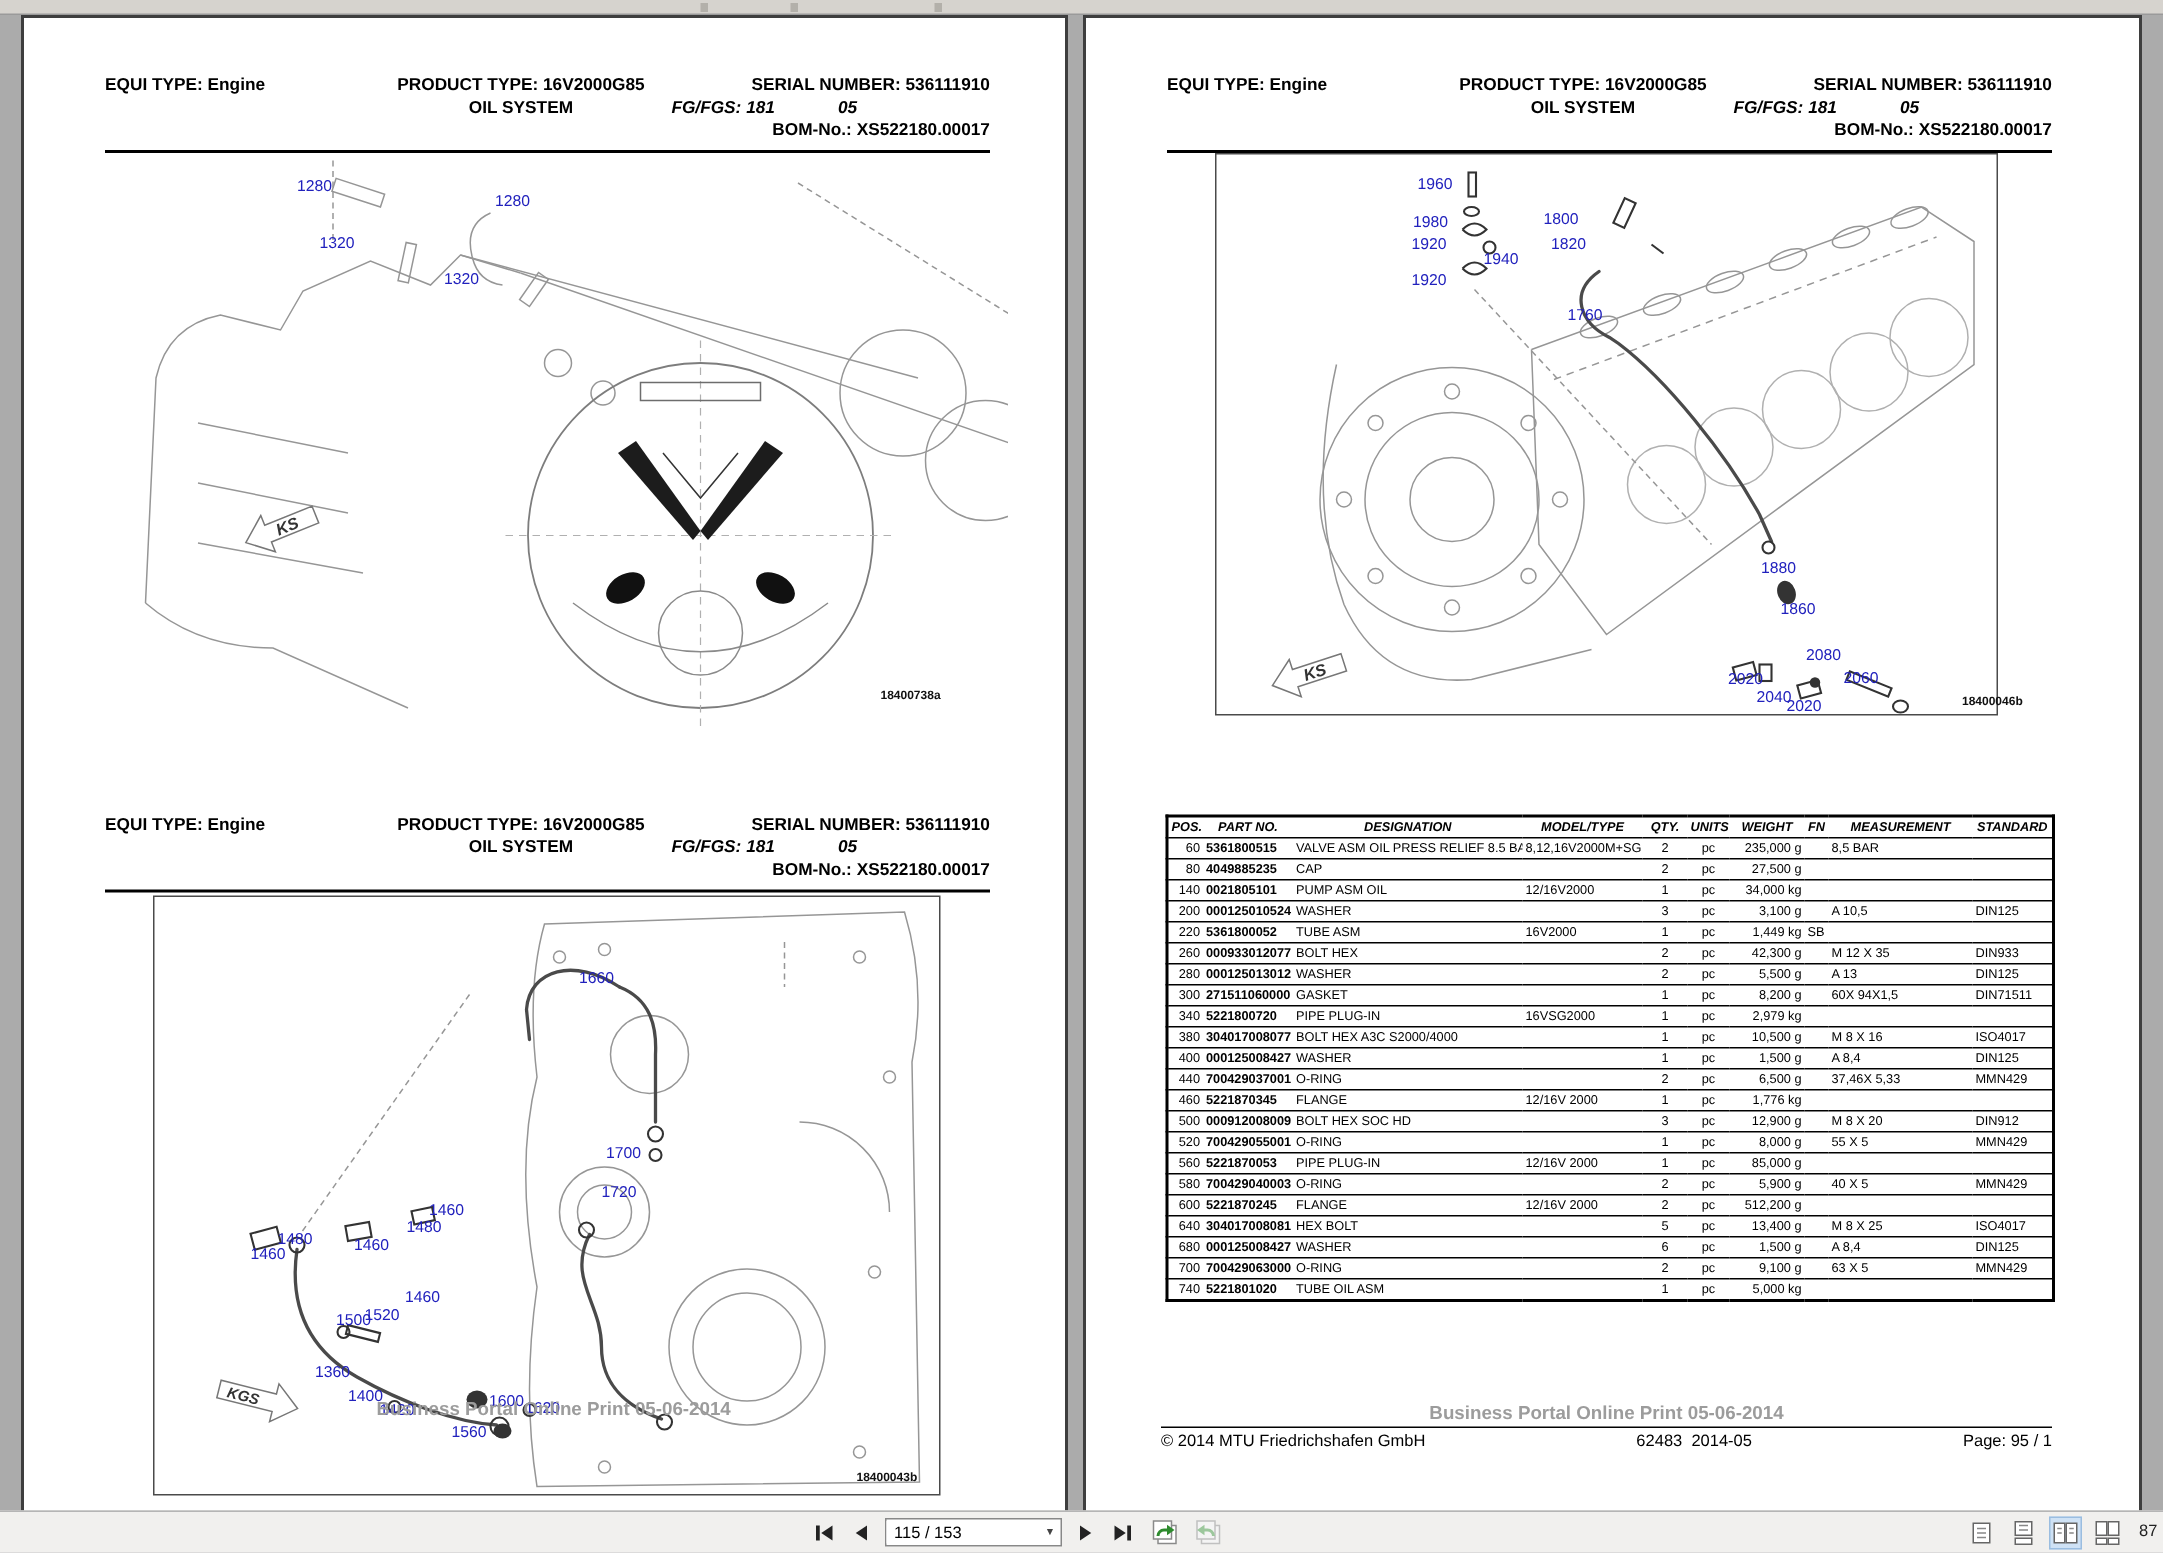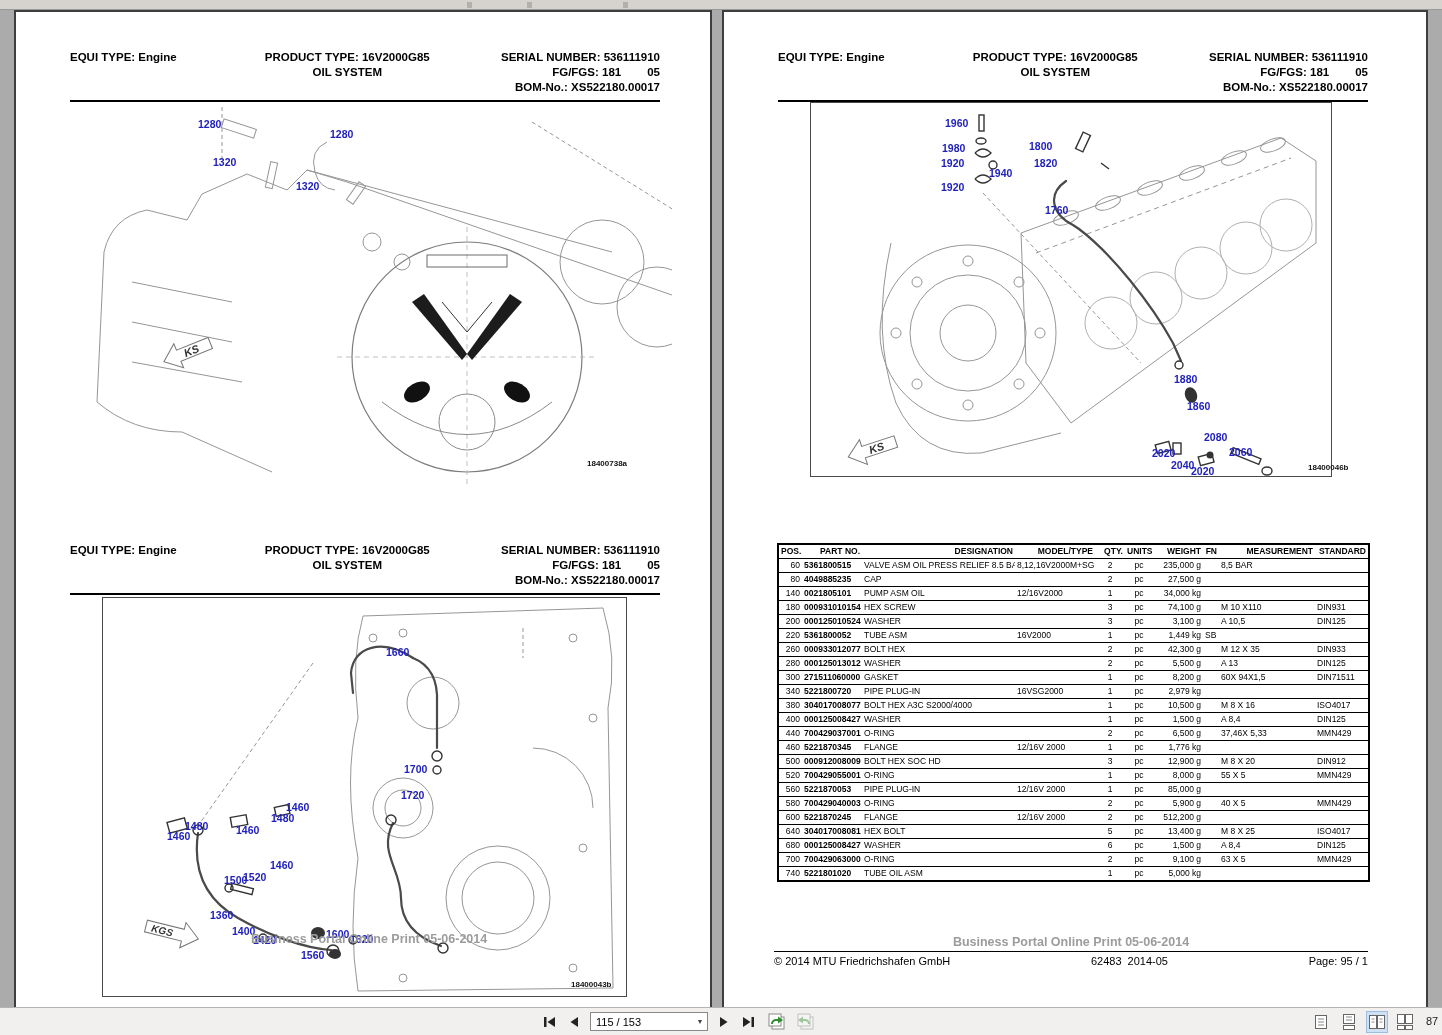--- a/index.html
+++ b/index.html
@@ -39,39 +39,39 @@
   .page-left  { left:14px;  width:698px; height:1080px; }
   .page-right { left:722px; width:706px; height:1080px; }
 
   .pg-header { position:absolute; left:54px; width:590px; display:flex;
     font-weight:bold; font-size:11.5px; color:#000;
     border-bottom:2px solid #000; padding-bottom:5px; }
   .pg-header .col-l { width:30%; }
   .pg-header .col-c { width:34%; text-align:center; }
   .pg-header .col-r { width:36%; text-align:right; }
   .pg-header .line { line-height:15px; }
-  .fg-line { display:flex; justify-content:flex-end; gap:26px; line-height:15px; }
+  .fg-line { display:flex; gap:42px; line-height:15px;font-style:italic; }
 
   .fig { position:absolute; }
   .fig.boxed { border:1px solid #4a4a4a; }
   .fig svg.art { position:absolute; left:0; top:0; }
   .callouts { position:absolute; left:0; top:0; right:0; bottom:0; }
-  .callout { position:absolute; color:#2121bd; font-size:10.5px; white-space:nowrap;font-weight:bold; }
+  .callout { position:absolute; color:#2121bd; font-size:10.5px; white-space:nowrap; }
   .fig-id { position:absolute; font-size:8px; font-weight:bold; color:#111; }
   .dir-arrow { position:absolute; }
   .watermark { color:#9c9c9c; font-weight:bold; font-size:12.5px; white-space:nowrap; }
   .wm-abs { position:absolute; }
 
   
   table.parts { position:absolute; left:53px; top:531px; width:592px;
     border-collapse:collapse; border:2px solid #000; table-layout:fixed;
     font-size:8.5px; color:#000; }
   table.parts th, table.parts td { border-top:1px solid #000; padding:1px 2px;
     height:13px; line-height:11px; white-space:nowrap; overflow:hidden; }
-  table.parts th { font-weight:bold; text-align:right; }
+  table.parts th { font-weight:bold; text-align:center;font-style:italic; }
   td.c-pos { text-align:right; padding-right:4px; }
   td.c-part { font-weight:bold; }
   td.c-qty { text-align:center; }
   td.c-units { text-align:center; }
   td.c-weight { text-align:right; padding-right:6px; }
 
   .pg-footer { position:absolute; left:50px; top:923px; width:594px; font-size:11px; }
   .pg-footer .wm { text-align:center; }
   .pg-footer .rule { border-top:1px solid #000; margin-top:2px; }
   .pg-footer .row { display:flex; justify-content:space-between; padding-top:3px; }
@@ -410,32 +410,20 @@
             <td>PUMP ASM OIL</td>
             <td>12/16V2000</td>
             <td class="c-qty">1</td>
             <td class="c-units">pc</td>
             <td class="c-weight">34,000 kg</td>
             <td></td>
             <td></td>
             <td></td>
           </tr>
 
-          <tr>
-            <td class="c-pos">180</td>
-            <td class="c-part">000931010154</td>
-            <td>HEX SCREW</td>
-            <td></td>
-            <td class="c-qty">3</td>
-            <td class="c-units">pc</td>
-            <td class="c-weight">74,100 g</td>
-            <td></td>
-            <td>M 10 X110</td>
-            <td>DIN931</td>
-          </tr>
 
           <tr>
             <td class="c-pos">200</td>
             <td class="c-part">000125010524</td>
             <td>WASHER</td>
             <td></td>
             <td class="c-qty">3</td>
             <td class="c-units">pc</td>
             <td class="c-weight">3,100 g</td>
             <td></td>

